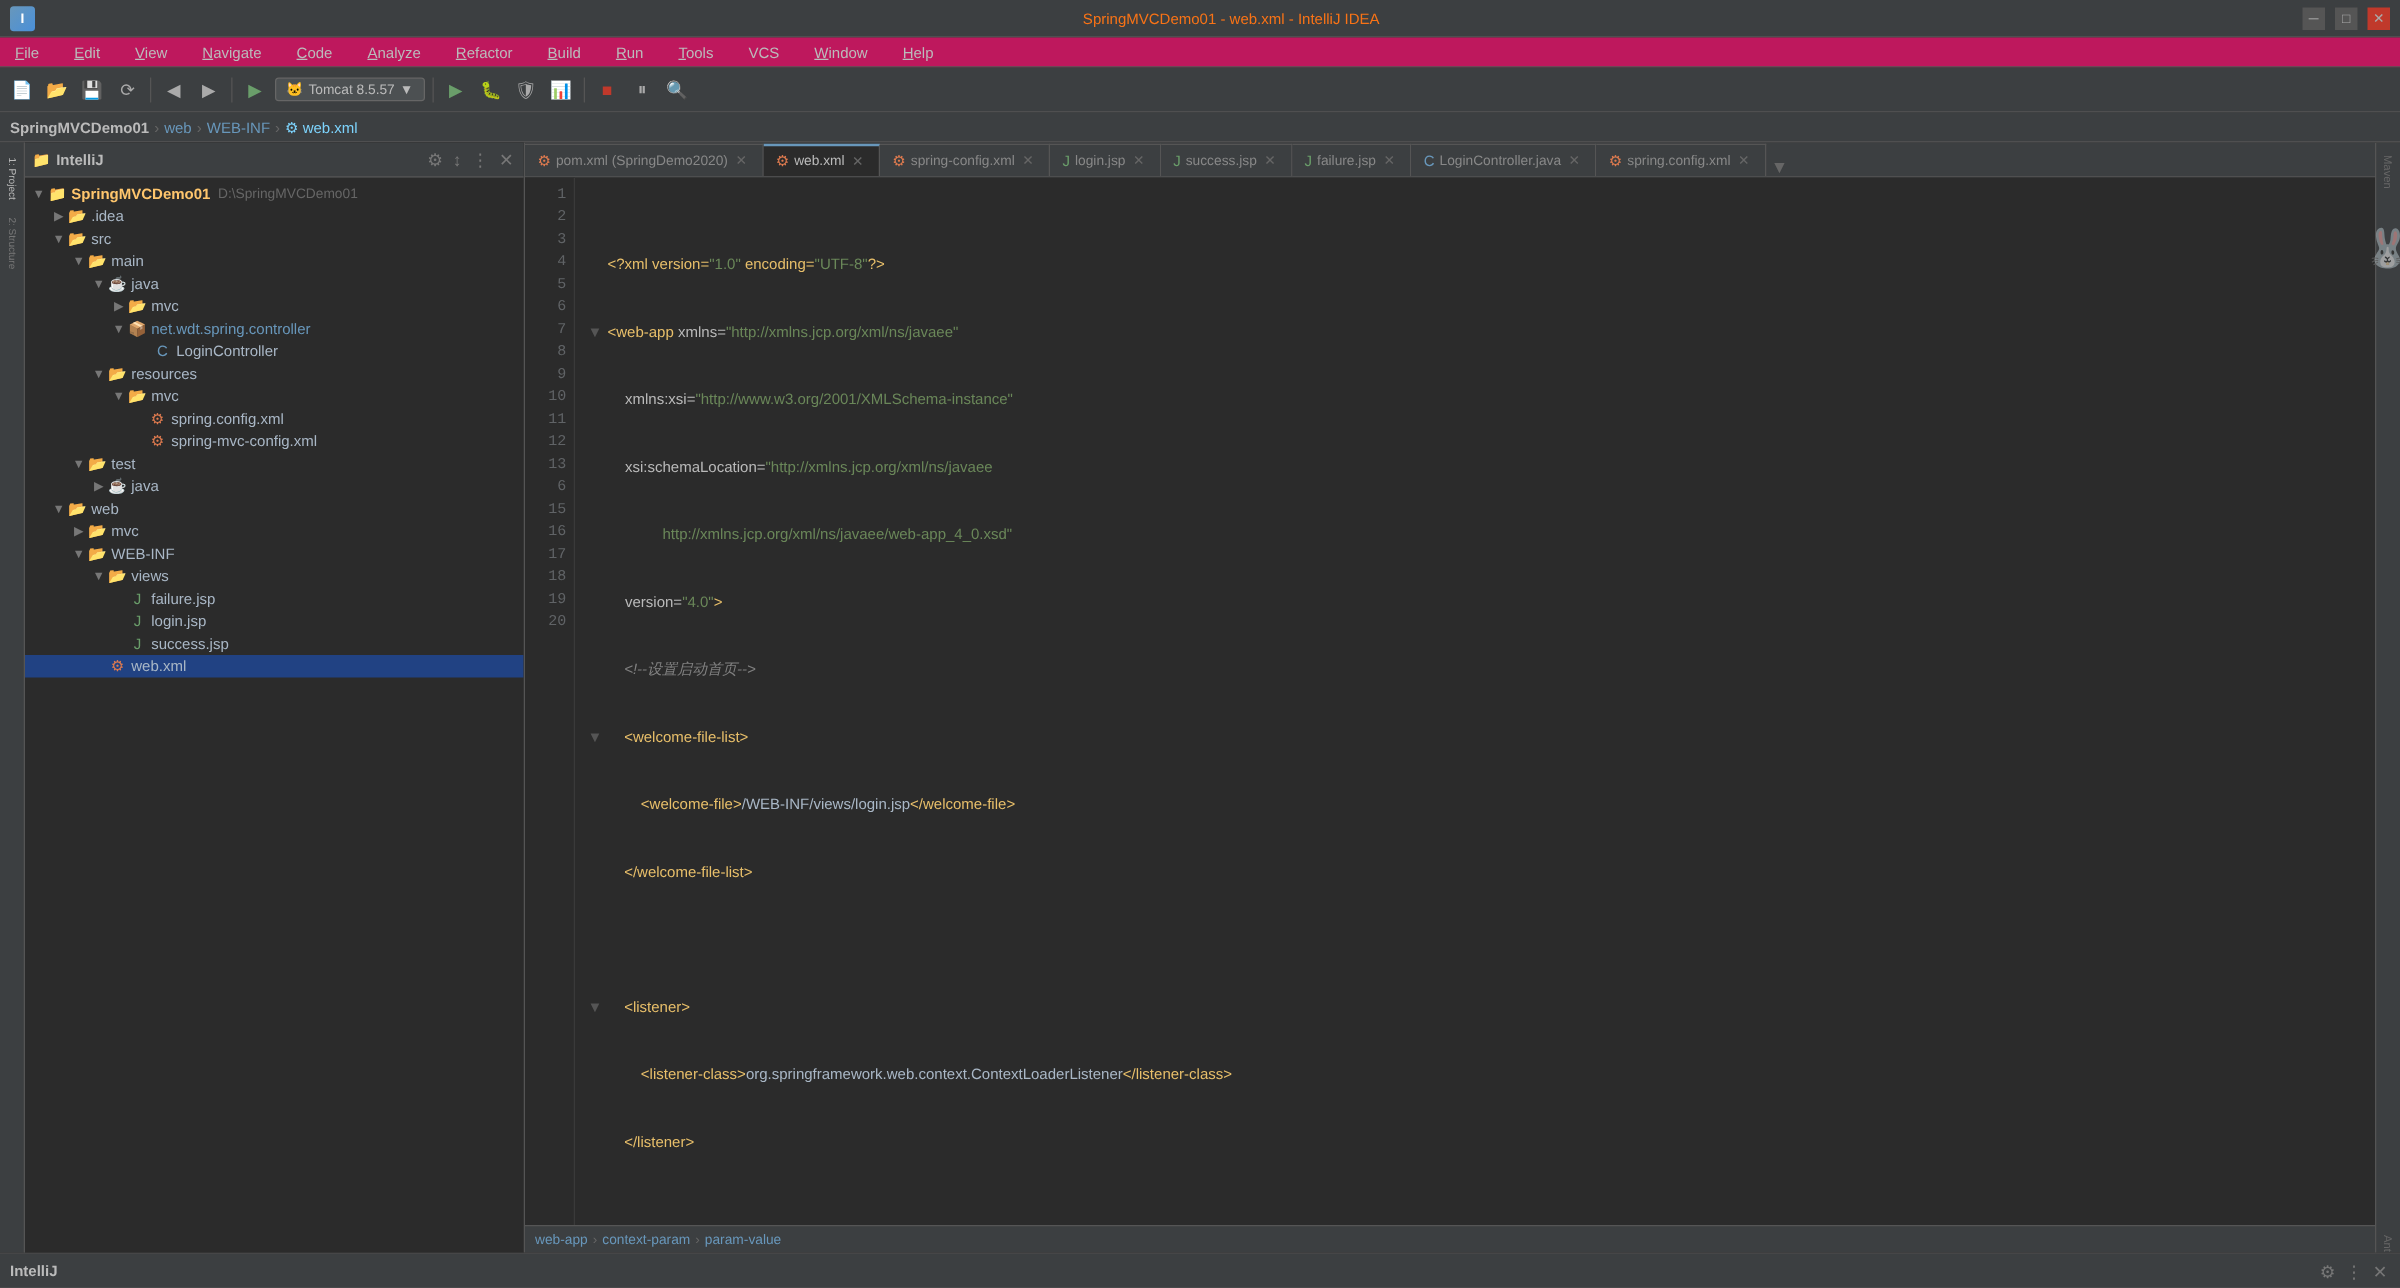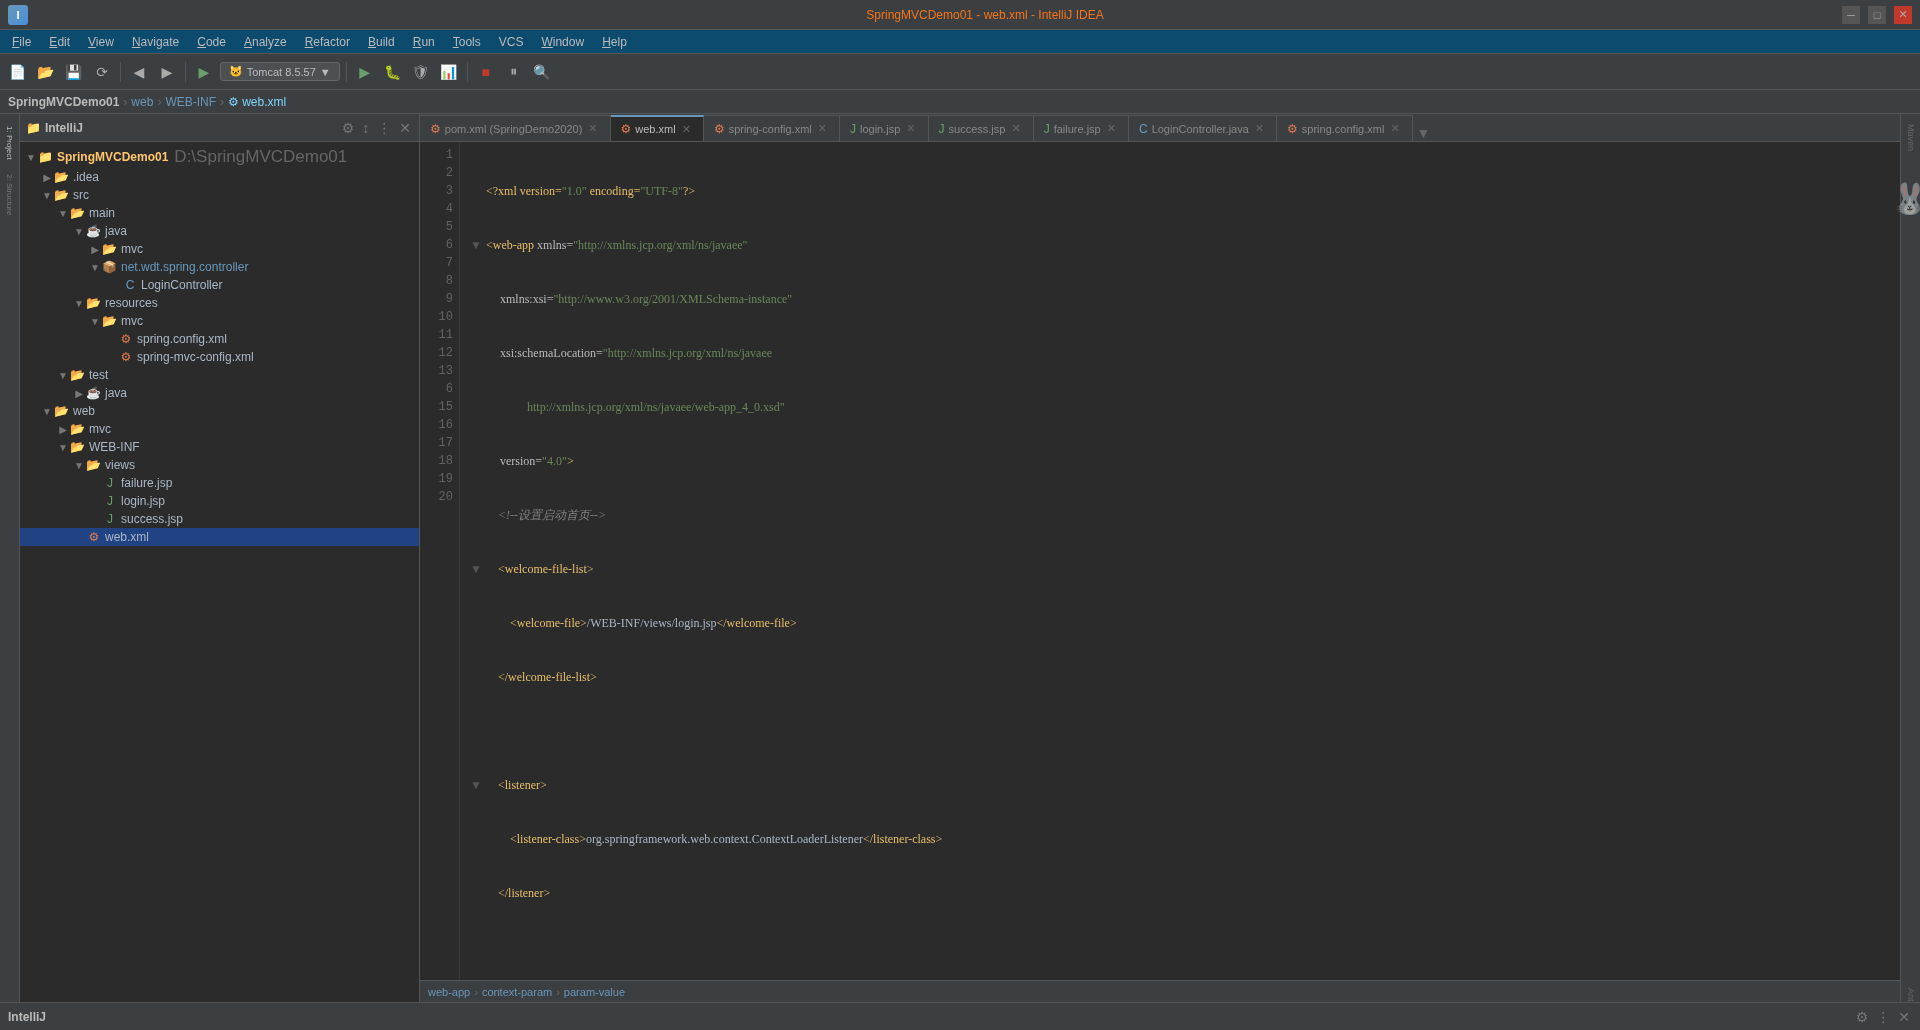--- a/index.html
+++ b/index.html
@@ -15,26 +15,26 @@
       padding: 0 8px;
       border-bottom: 1px solid #555;
     }
     #title-bar .title { color: #f97316; font-size: 12px; flex: 1; text-align: center; }
     #title-bar .win-controls { display: flex; gap: 8px; }
     #title-bar .win-ctrl { width: 18px; height: 18px; background: #555; border: none; color: #aaa; cursor: pointer; font-size: 11px; display: flex; align-items: center; justify-content: center; }
 
     
     #menu-bar {
       height: 24px;
-      background: #0c4a6e;
+      background: #be185d;
       display: flex;
       align-items: center;
       padding: 0 4px;
       border-bottom: 1px solid #555;
-      gap: 2px;
+      gap: 12px;
     }
     .menu-item { padding: 2px 8px; color: #bbb; cursor: pointer; font-size: 12px; border-radius: 2px; }
     .menu-item span { text-decoration: underline; }
 
     
     #toolbar {
       height: 36px;
       background: #3c3f41;
       display: flex;
       align-items: center;
@@ -166,26 +166,27 @@
       font-size: 12px;
       line-height: 18px;
       padding: 4px 6px 4px 0;
       text-align: right;
       user-select: none;
       border-right: 1px solid #3a3a3a;
       flex-shrink: 0;
     }
     #code-content {
       flex: 1;
-      font-family: Liberation Serif, serif;
+      font-family: Liberation Sans, sans-serif;
       font-size: 12px;
       line-height: 18px;
       padding: 4px 8px;
       white-space: pre;
       overflow-x: auto;
+      margin-top: 20px;
     }
     .line { display: flex; align-items: center; min-height: 18px; }
     .gutter-icon { width: 16px; display: inline-flex; align-items: center; justify-content: center; color: transparent; font-size: 12px; margin-right: 2px; }
     .gutter-icon.fold { color: #555; }
     .xml-tag { color: #e8bf6a; }
     .xml-attr { color: #bababa; }
     .xml-val { color: #6a8759; }
     .xml-comment { color: #808080; font-style: italic; }
     .xml-plain { color: #a9b7c6; }
 
@@ -329,21 +330,21 @@
       <button class="proj-btn">⋮</button>
       <button class="proj-btn">✕</button>
     </div>
     <div id="project-tree">
 
       <div class="tree-node">
         <span class="tree-indent" style="width:4px;"></span>
         <span class="tree-arrow">▼</span>
         <span class="tree-icon folder-icon">📁</span>
         <span class="tree-label" style="color:#ffc66d;font-weight:bold;">SpringMVCDemo01</span>
-        <span style="color:#666;font-size:17px;margin-left:6px;">D:\SpringMVCDemo01</span>
+        <span style="color:#666;font-size:11px;margin-left:6px;">D:\SpringMVCDemo01</span>
       </div>
 
       <div class="tree-node">
         <span class="tree-indent" style="width:20px;"></span>
         <span class="tree-arrow">▶</span>
         <span class="tree-icon">📂</span>
         <span class="tree-label">.idea</span>
       </div>
 
       <div class="tree-node">

